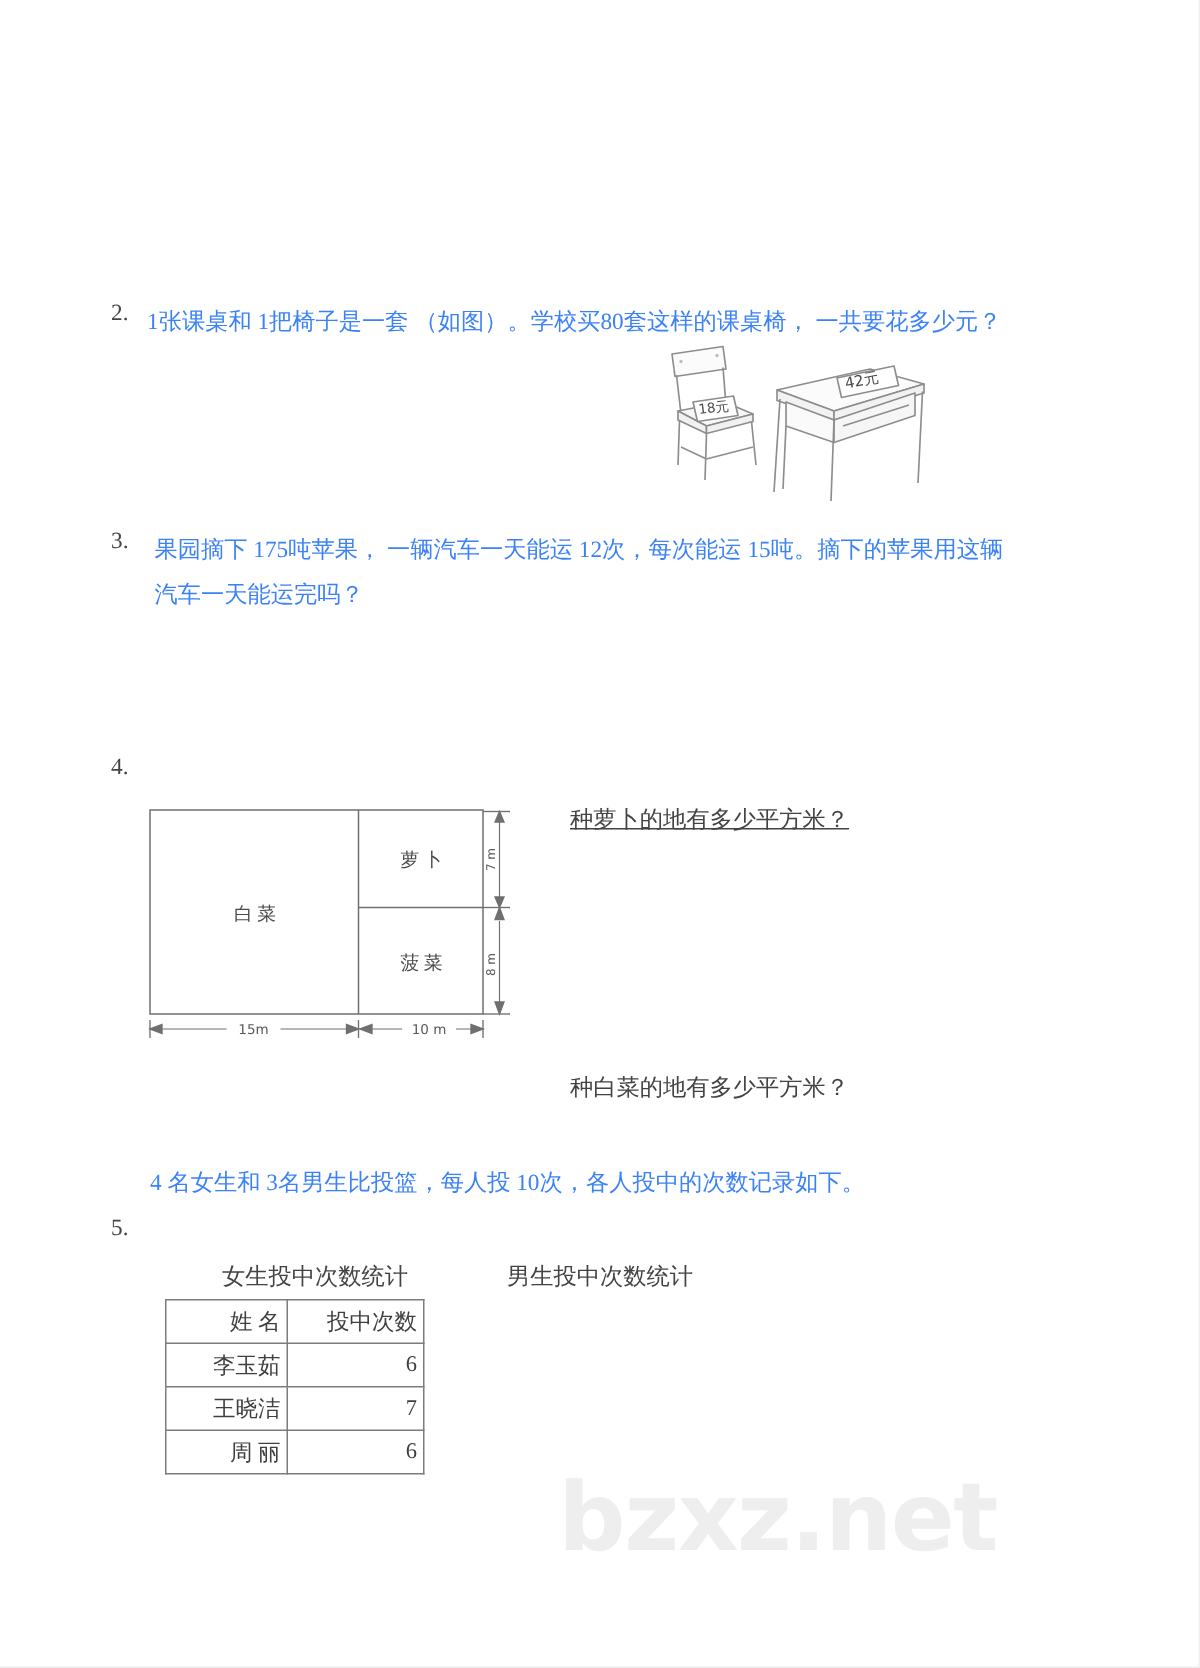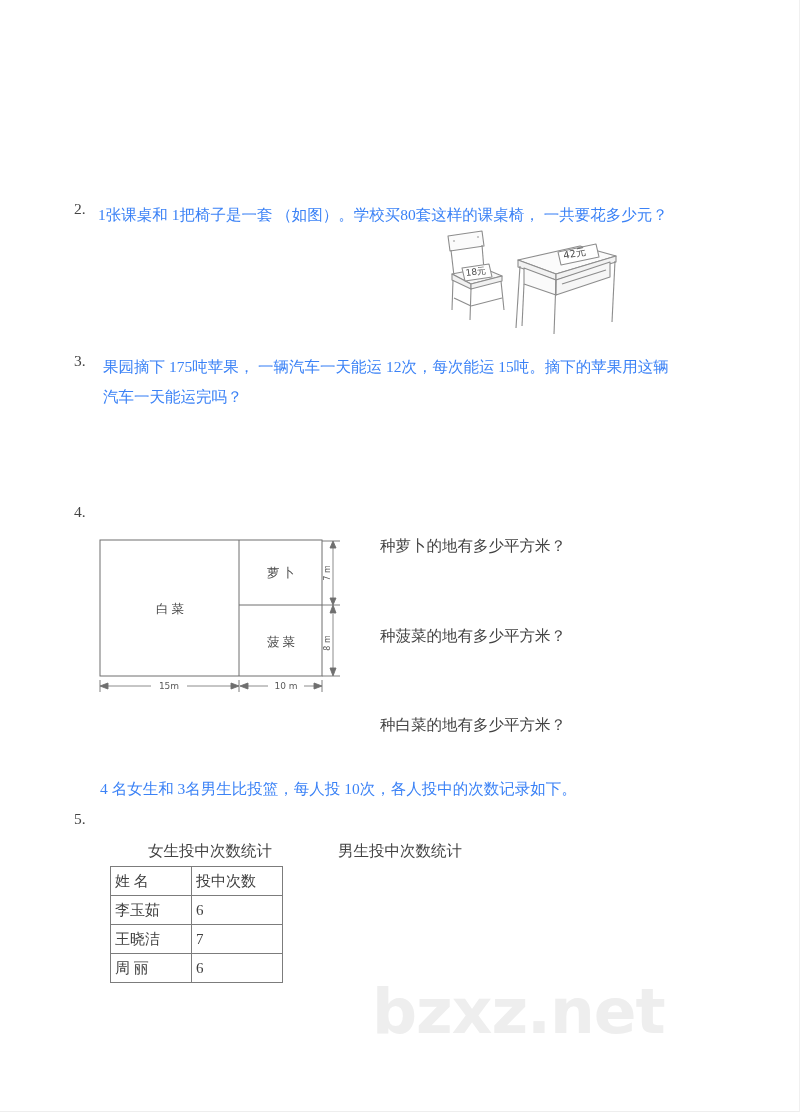--- a/index.html
+++ b/index.html
@@ -84,21 +84,21 @@
     width: 250px;
     height: 156px;
   }
 
   .q4-sub {
     position: absolute;
     font-size: 15.5px;
     color: #434343;
     white-space: nowrap;
   }
-  #q4-sub1 { left: 380px; top: 536px; }
+  #q4-sub1 { left: 380px; top: 536px; text-decoration: underline; }
   #q4-sub2 { left: 380px; top: 626px; }
   #q4-sub3 { left: 380px; top: 715px; }
 
   
   #q5-num { left: 74px; top: 810px; }
   #q5-line1 { left: 100px; top: 774px; }
 
   .tbl-caption {
     position: absolute;
     font-size: 15.5px;
@@ -113,21 +113,21 @@
     left: 110px;
     top: 866px;
     border-collapse: collapse;
     background: transparent;
   }
   table.score td {
     border: 1px solid #7c7c7c;
     height: 28px;
     font-size: 15px;
     color: #3f3f3f;
-    text-align: left;
+    text-align: right;
     padding: 0 4px;
     background: transparent;
   }
   table.score td.name-col { width: 72px; letter-spacing: 0px; }
   table.score td.num-col  { width: 82px; }
 
   svg { display: block; overflow: visible; }
 </style>
 </head>
 <body>
@@ -237,21 +237,20 @@
         <line x1="226" y1="144" x2="226" y2="156"></line>
       </g>
       <rect x="55" y="144" width="36" height="12" fill="#ffffff"></rect>
       <rect x="172" y="144" width="36" height="12" fill="#ffffff"></rect>
       <text x="73" y="153" text-anchor="middle" font-family="'DejaVu Sans',sans-serif" font-size="9" fill="#5a5a5a">15m</text>
       <text x="190" y="153" text-anchor="middle" font-family="'DejaVu Sans',sans-serif" font-size="9" fill="#5a5a5a">10 m</text>
     </svg>
   </div>
 
   <div class="q4-sub" id="q4-sub1">种萝卜的地有多少平方米？</div>
-  <div class="q4-sub" id="q4-sub2">种菠菜的地有多少平方米？</div>
   <div class="q4-sub" id="q4-sub3">种白菜的地有多少平方米？</div>
 
   <div class="q-num" id="q5-num">5.</div>
   <div class="q-text" id="q5-line1">4  名女生和 3名男生比投篮，每人投  10次，各人投中的次数记录如下。</div>
 
   <div class="tbl-caption" id="cap-girls">女生投中次数统计</div>
   <div class="tbl-caption" id="cap-boys">男生投中次数统计</div>
 
   <table class="score">
     <tbody>

